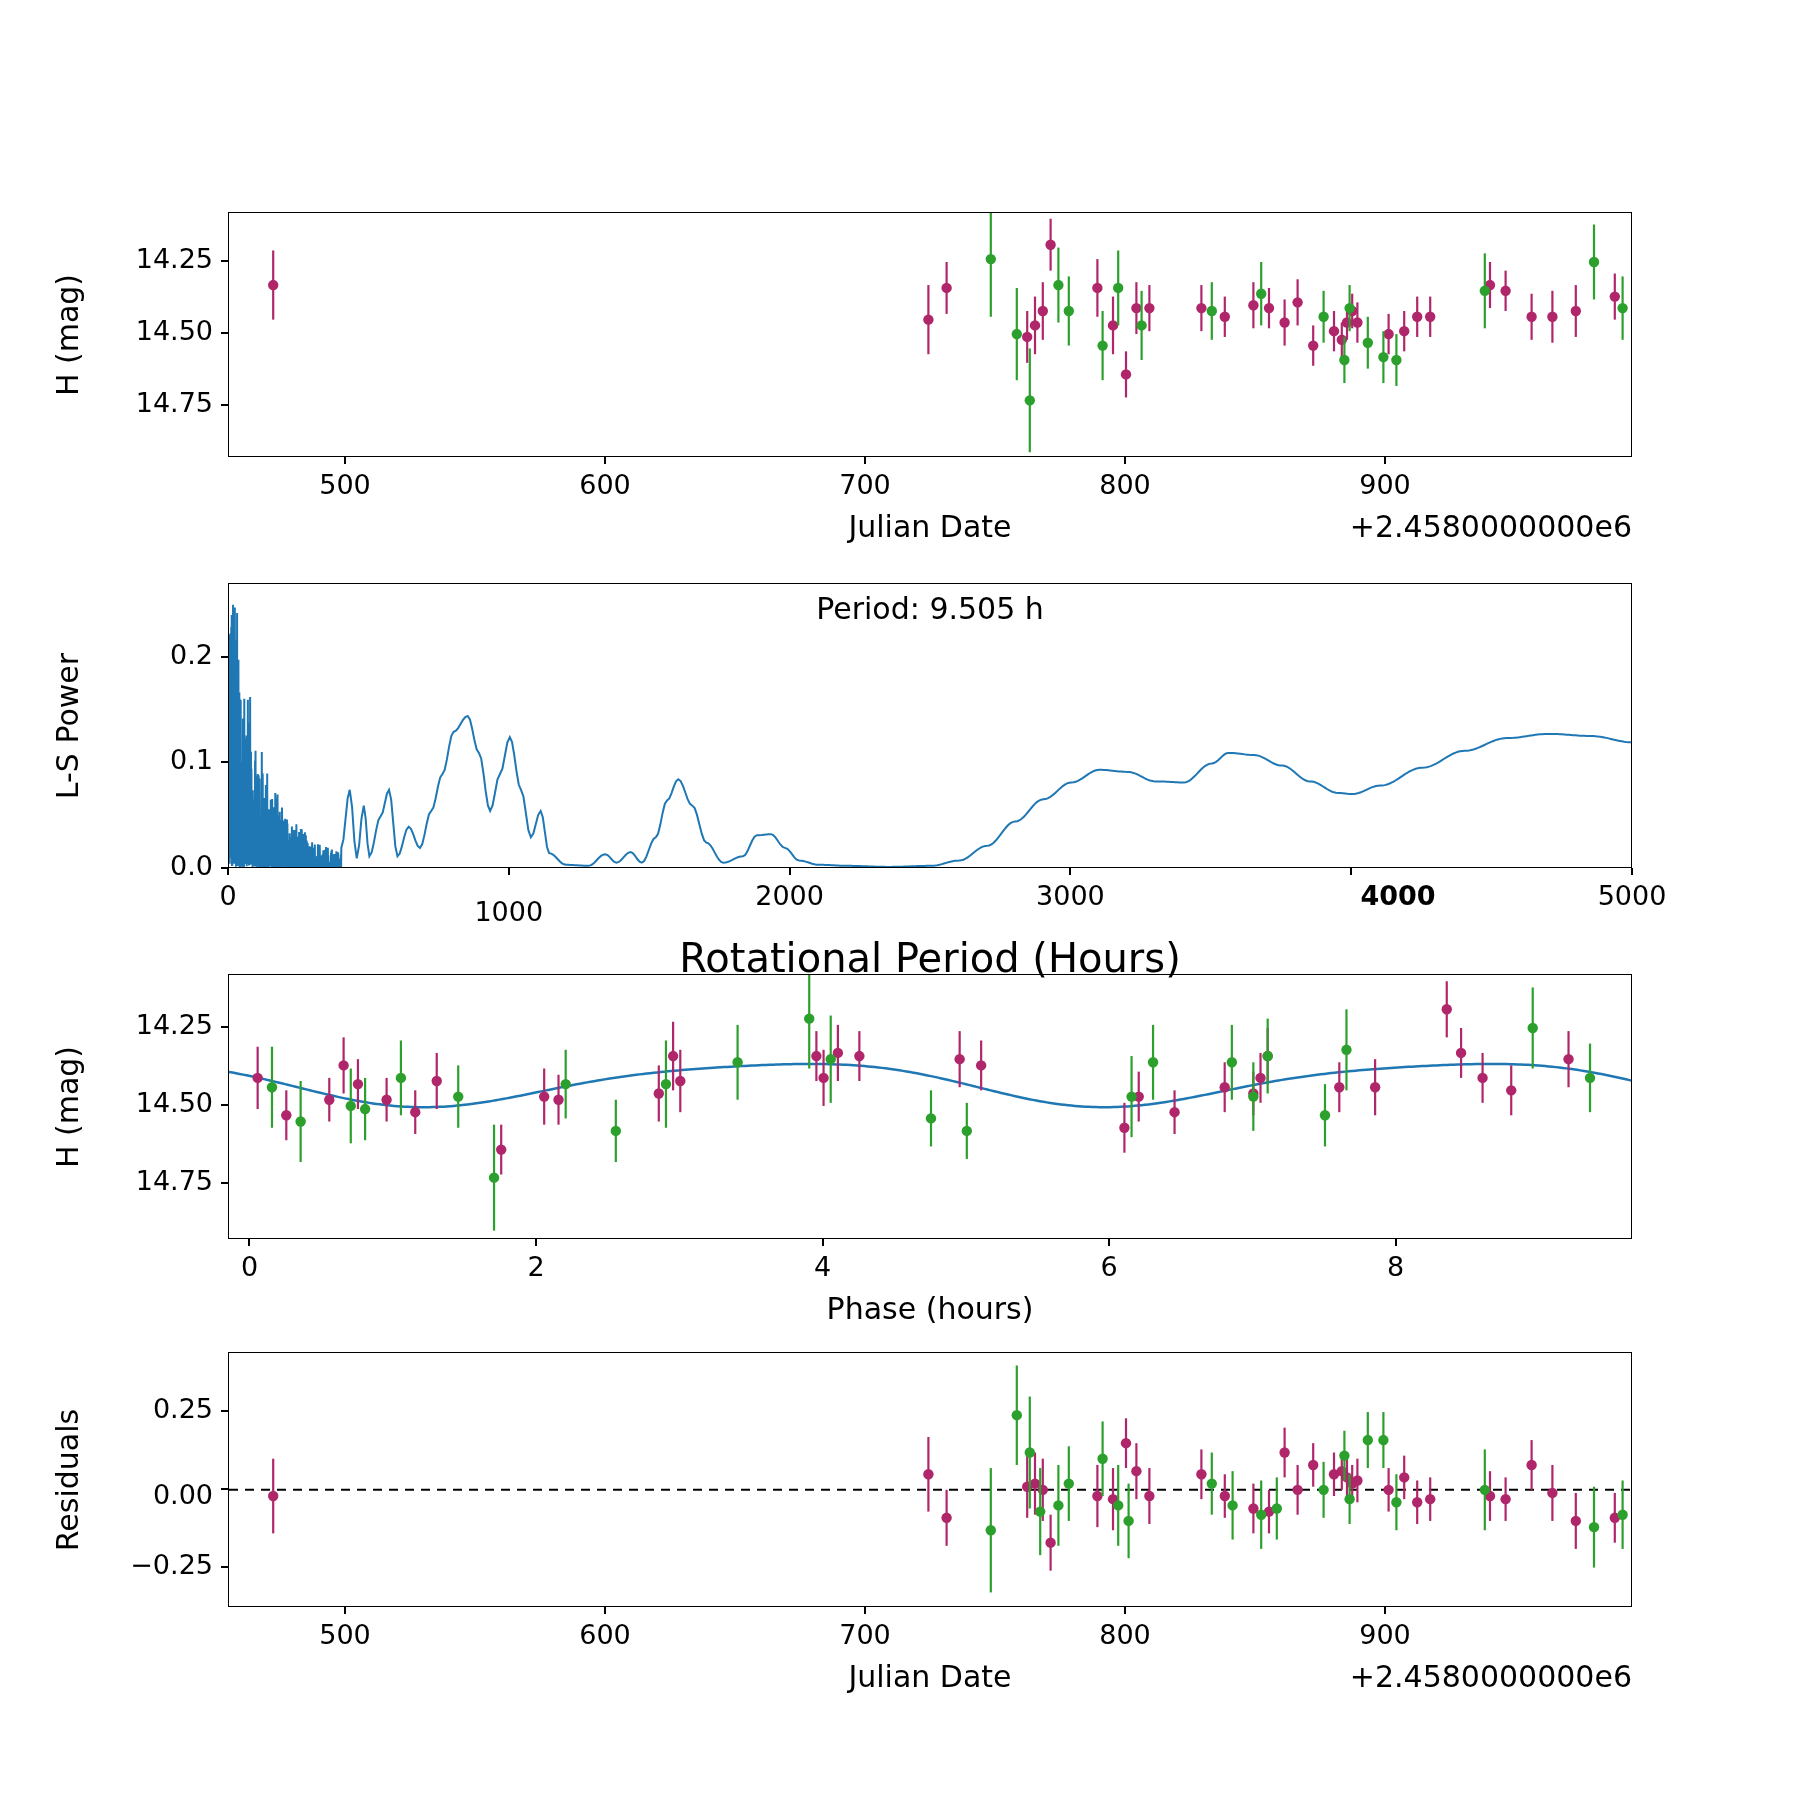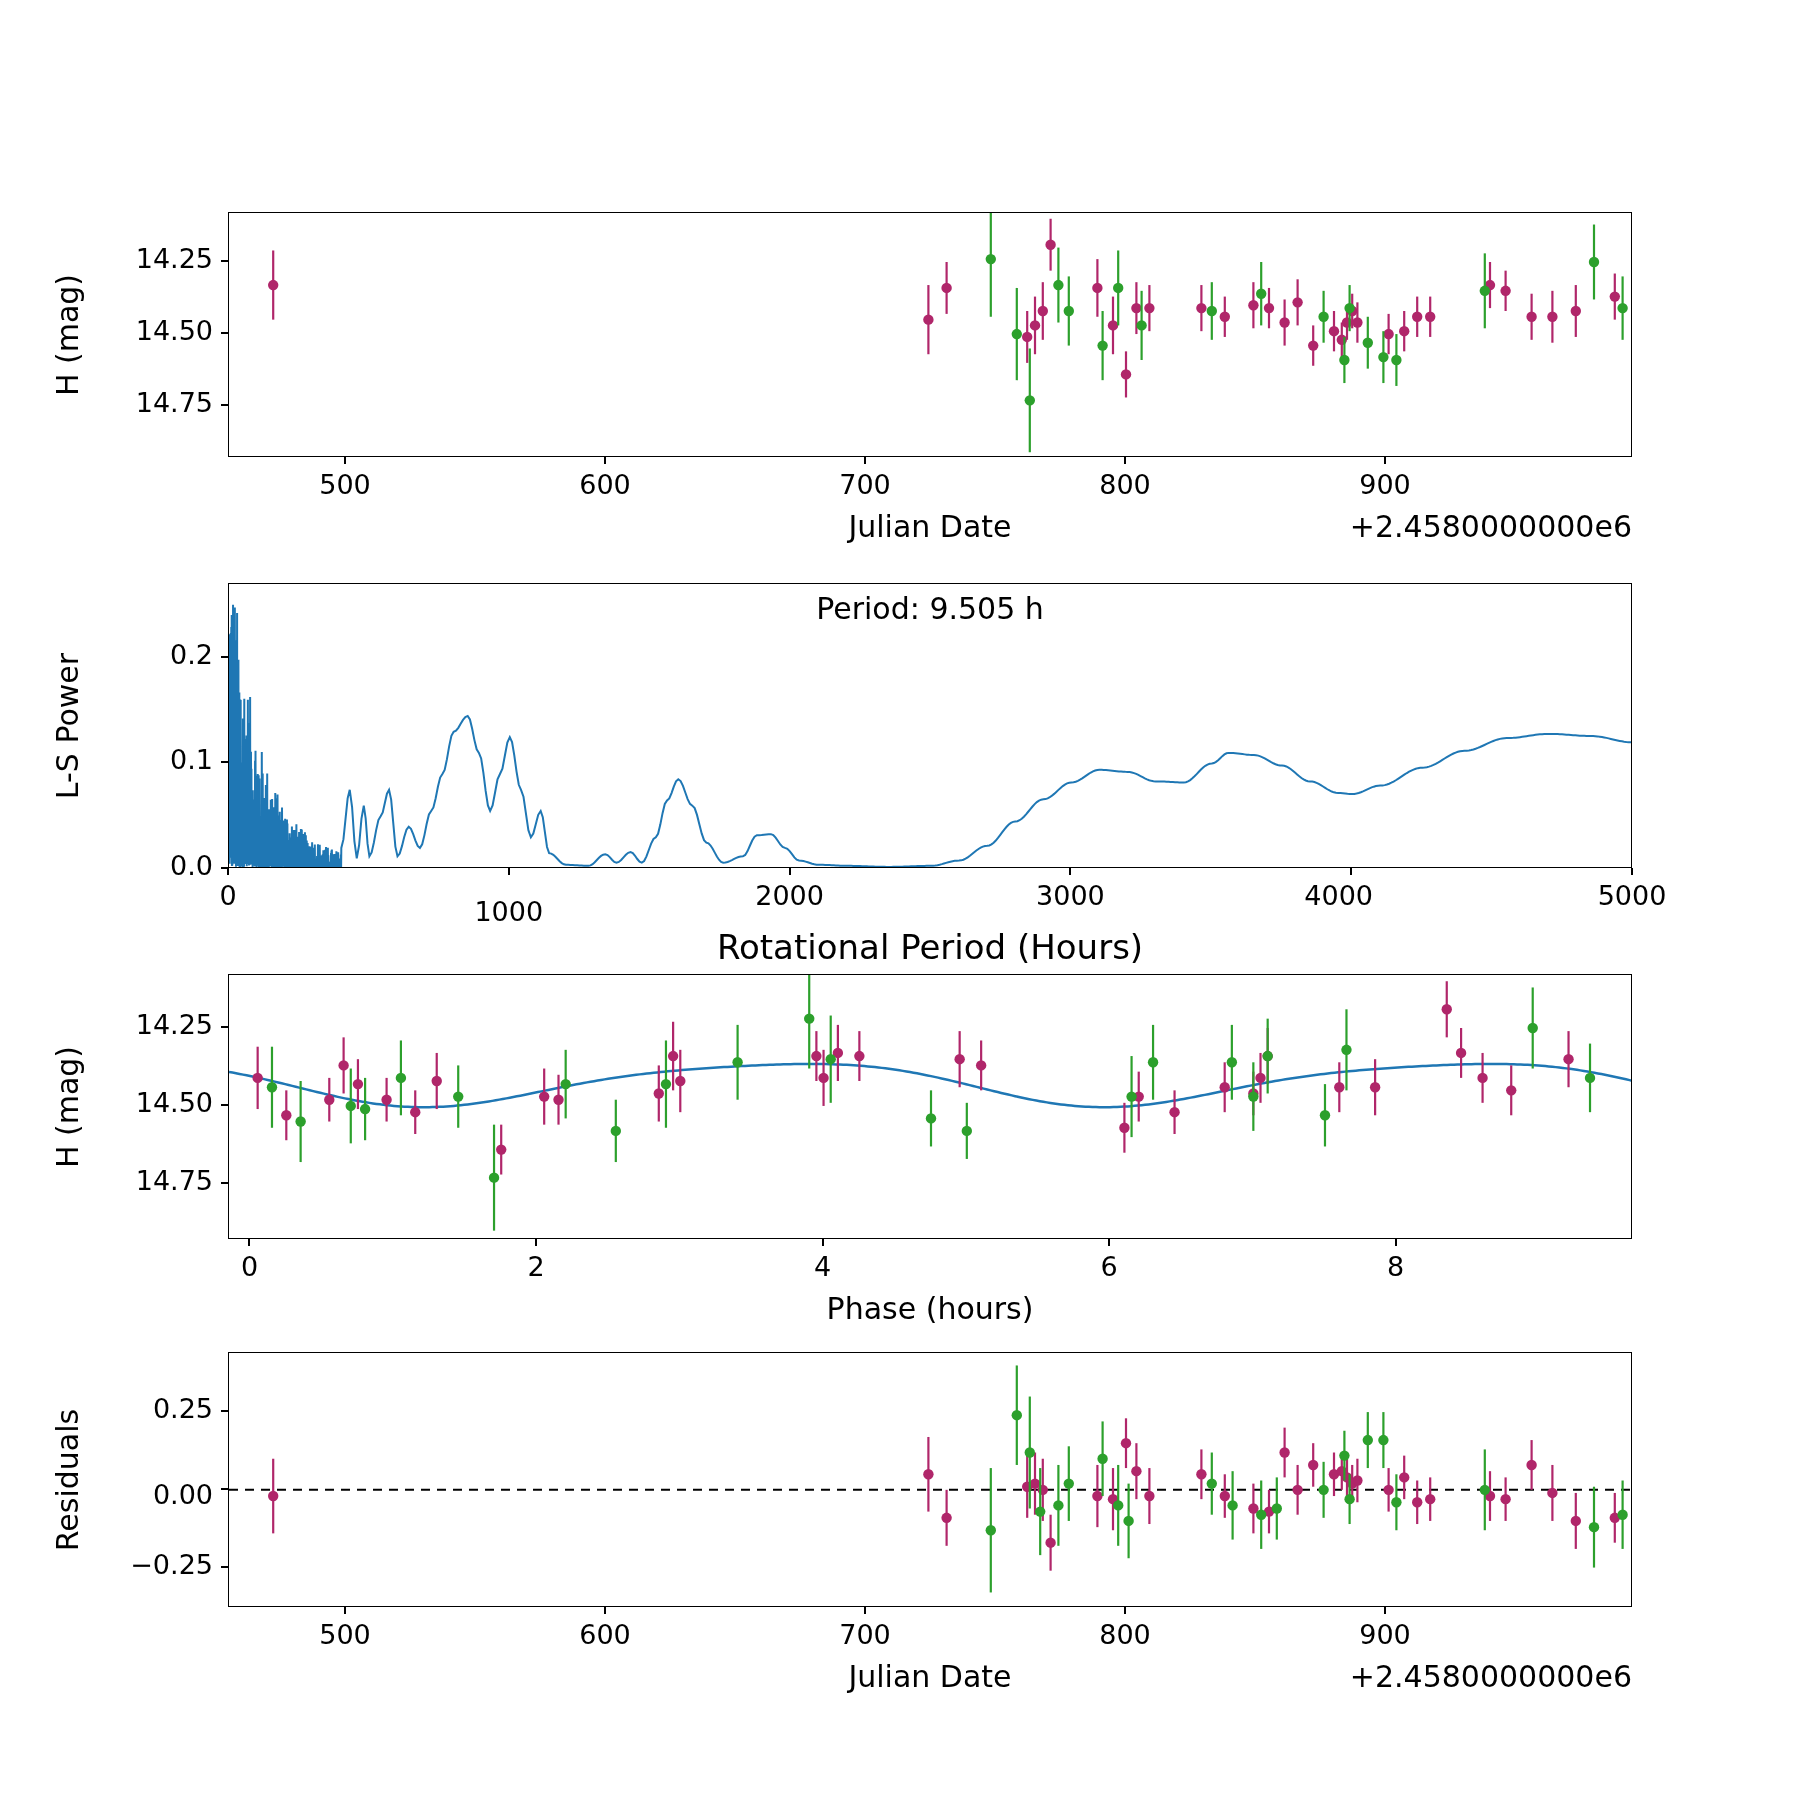--- a/index.html
+++ b/index.html
@@ -231,30 +231,30 @@
       </div>
       <div class="tick-mark" style="left: -1px; top: 285px; width: 2px; height: 7px;"></div>
       <div class="tick-label" style="left: -50px; top: 297px; width: 100px; text-align: center;">0</div>
       <div class="tick-mark" style="left: 279.8px; top: 285px; width: 2px; height: 7px;"></div>
       <div class="tick-label" style="left: 230.8px; top: 313px; width: 100px; text-align: center;">1000</div>
       <div class="tick-mark" style="left: 560.6px; top: 285px; width: 2px; height: 7px;"></div>
       <div class="tick-label" style="left: 511.6px; top: 297px; width: 100px; text-align: center;">2000</div>
       <div class="tick-mark" style="left: 841.4px; top: 285px; width: 2px; height: 7px;"></div>
       <div class="tick-label" style="left: 792.4px; top: 297px; width: 100px; text-align: center;">3000</div>
       <div class="tick-mark" style="left: 1122.2px; top: 285px; width: 2px; height: 7px;"></div>
-      <div class="tick-label" style="left: 1045px; top: 297px; width: 100px; text-align: right;">4000</div>
+      <div class="tick-label" style="left: 1120px; top: 297px; width: 100px; text-align: center; font-weight: bold;">4000</div>
       <div class="tick-mark" style="left: 1403px; top: 285px; width: 2px; height: 7px;"></div>
       <div class="tick-label" style="left: 1354px; top: 297px; width: 100px; text-align: center;">5000</div>
       <div class="tick-mark" style="left: -7px; top: 284px; width: 7px; height: 2px;"></div>
       <div class="tick-label ytick" style="left: -160px; top: 267px; width: 145px;">0.0</div>
       <div class="tick-mark" style="left: -7px; top: 178.444px; width: 7px; height: 2px;"></div>
       <div class="tick-label ytick" style="left: -160px; top: 161.444px; width: 145px;">0.1</div>
       <div class="tick-mark" style="left: -7px; top: 72.8889px; width: 7px; height: 2px;"></div>
       <div class="tick-label ytick" style="left: -160px; top: 55.8889px; width: 145px;">0.2</div>
-      <div class="axis-label" style="left: 0px; top: 344px; width: 1404px; text-align: center; font-size: 34px;">Rotational Period (Hours)</div>
+      <div class="axis-label" style="left: 0px; top: 352px; width: 1404px; text-align: center; font-size: 40px;">Rotational Period (Hours)</div>
       <div class="axis-label ylabel" style="left: -178px; top: 142.5px; font-size: 30px; transform: rotate(-90deg) translate(-50%, 0px);">L-S Power</div>
       <div class="annot" style="left: 0px; top: 8px; width: 1404px; text-align: center; font-size: 30px;">Period: 9.505 h</div>
     </div>
     <div class="panel" style="left: 228px; top: 974px; width: 1404px; height: 265px;">
       <div class="axes-frame">
         <svg width="1404" height="265" class="data-layer">
           <path d="M0.00 96.98 L3.51 97.60 L7.02 98.25 L10.53 98.92 L14.04 99.61 L17.55 100.32 L21.06 101.05 L24.57 101.79 L28.08 102.56 L31.59 103.34 L35.10 104.13 L38.61 104.94 L42.12 105.77 L45.63 106.60 L49.14 107.44 L52.65 108.30 L56.16 109.16 L59.67 110.02 L63.18 110.89 L66.69 111.77 L70.20 112.64 L73.71 113.51 L77.22 114.38 L80.73 115.25 L84.24 116.11 L87.75 116.97 L91.26 117.81 L94.77 118.65 L98.28 119.47 L101.79 120.28 L105.30 121.08 L108.81 121.86 L112.32 122.62 L115.83 123.36 L119.34 124.08 L122.85 124.77 L126.36 125.44 L129.87 126.09 L133.38 126.71 L136.89 127.30 L140.40 127.86 L143.91 128.39 L147.42 128.89 L150.93 129.36 L154.44 129.79 L157.95 130.19 L161.46 130.56 L164.97 130.89 L168.48 131.18 L171.99 131.44 L175.50 131.66 L179.01 131.85 L182.52 131.99 L186.03 132.10 L189.54 132.18 L193.05 132.21 L196.56 132.21 L200.07 132.17 L203.58 132.09 L207.09 131.98 L210.60 131.83 L214.11 131.65 L217.62 131.43 L221.13 131.18 L224.64 130.89 L228.15 130.57 L231.66 130.22 L235.17 129.85 L238.68 129.44 L242.19 129.00 L245.70 128.54 L249.21 128.05 L252.72 127.54 L256.23 127.00 L259.74 126.44 L263.25 125.86 L266.76 125.26 L270.27 124.64 L273.78 124.01 L277.29 123.36 L280.80 122.70 L284.31 122.03 L287.82 121.34 L291.33 120.65 L294.84 119.95 L298.35 119.24 L301.86 118.53 L305.37 117.81 L308.88 117.09 L312.39 116.37 L315.90 115.65 L319.41 114.93 L322.92 114.21 L326.43 113.50 L329.94 112.79 L333.45 112.09 L336.96 111.39 L340.47 110.70 L343.98 110.02 L347.49 109.35 L351.00 108.69 L354.51 108.03 L358.02 107.39 L361.53 106.77 L365.04 106.15 L368.55 105.55 L372.06 104.96 L375.57 104.38 L379.08 103.82 L382.59 103.27 L386.10 102.73 L389.61 102.21 L393.12 101.70 L396.63 101.21 L400.14 100.73 L403.65 100.27 L407.16 99.82 L410.67 99.38 L414.18 98.95 L417.69 98.54 L421.20 98.14 L424.71 97.76 L428.22 97.39 L431.73 97.02 L435.24 96.67 L438.75 96.33 L442.26 96.01 L445.77 95.69 L449.28 95.38 L452.79 95.08 L456.30 94.79 L459.81 94.51 L463.32 94.23 L466.83 93.97 L470.34 93.71 L473.85 93.46 L477.36 93.21 L480.87 92.98 L484.38 92.74 L487.89 92.52 L491.40 92.30 L494.91 92.09 L498.42 91.88 L501.93 91.67 L505.44 91.48 L508.95 91.28 L512.46 91.10 L515.97 90.92 L519.48 90.74 L522.99 90.57 L526.50 90.41 L530.01 90.25 L533.52 90.10 L537.03 89.96 L540.54 89.82 L544.05 89.69 L547.56 89.57 L551.07 89.46 L554.58 89.36 L558.09 89.27 L561.60 89.19 L565.11 89.12 L568.62 89.06 L572.13 89.01 L575.64 88.98 L579.15 88.96 L582.66 88.95 L586.17 88.96 L589.68 88.99 L593.19 89.03 L596.70 89.09 L600.21 89.17 L603.72 89.26 L607.23 89.38 L610.74 89.51 L614.25 89.67 L617.76 89.85 L621.27 90.05 L624.78 90.27 L628.29 90.51 L631.80 90.78 L635.31 91.07 L638.82 91.38 L642.33 91.72 L645.84 92.08 L649.35 92.47 L652.86 92.88 L656.37 93.31 L659.88 93.78 L663.39 94.26 L666.90 94.77 L670.41 95.31 L673.92 95.86 L677.43 96.45 L680.94 97.05 L684.45 97.68 L687.96 98.33 L691.47 99.00 L694.98 99.69 L698.49 100.40 L702.00 101.14 L705.51 101.89 L709.02 102.65 L712.53 103.43 L716.04 104.23 L719.55 105.04 L723.06 105.87 L726.57 106.70 L730.08 107.55 L733.59 108.40 L737.10 109.26 L740.61 110.13 L744.12 111.00 L747.63 111.87 L751.14 112.75 L754.65 113.62 L758.16 114.49 L761.67 115.36 L765.18 116.22 L768.69 117.07 L772.20 117.92 L775.71 118.75 L779.22 119.57 L782.73 120.38 L786.24 121.18 L789.75 121.95 L793.26 122.71 L796.77 123.45 L800.28 124.16 L803.79 124.86 L807.30 125.52 L810.81 126.17 L814.32 126.78 L817.83 127.37 L821.34 127.93 L824.85 128.45 L828.36 128.95 L831.87 129.41 L835.38 129.84 L838.89 130.24 L842.40 130.60 L845.91 130.93 L849.42 131.22 L852.93 131.47 L856.44 131.69 L859.95 131.87 L863.46 132.01 L866.97 132.11 L870.48 132.18 L873.99 132.21 L877.50 132.20 L881.01 132.16 L884.52 132.08 L888.03 131.96 L891.54 131.81 L895.05 131.62 L898.56 131.40 L902.07 131.14 L905.58 130.85 L909.09 130.53 L912.60 130.18 L916.11 129.80 L919.62 129.39 L923.13 128.95 L926.64 128.48 L930.15 127.99 L933.66 127.47 L937.17 126.93 L940.68 126.37 L944.19 125.79 L947.70 125.19 L951.21 124.57 L954.72 123.93 L958.23 123.28 L961.74 122.62 L965.25 121.95 L968.76 121.26 L972.27 120.57 L975.78 119.86 L979.29 119.15 L982.80 118.44 L986.31 117.72 L989.82 117.00 L993.33 116.28 L996.84 115.56 L1000.35 114.84 L1003.86 114.13 L1007.37 113.41 L1010.88 112.70 L1014.39 112.00 L1017.90 111.31 L1021.41 110.62 L1024.92 109.94 L1028.43 109.27 L1031.94 108.61 L1035.45 107.96 L1038.96 107.32 L1042.47 106.69 L1045.98 106.08 L1049.49 105.47 L1053.00 104.89 L1056.51 104.31 L1060.02 103.75 L1063.53 103.20 L1067.04 102.67 L1070.55 102.15 L1074.06 101.64 L1077.57 101.15 L1081.08 100.67 L1084.59 100.21 L1088.10 99.76 L1091.61 99.33 L1095.12 98.90 L1098.63 98.49 L1102.14 98.10 L1105.65 97.71 L1109.16 97.34 L1112.67 96.98 L1116.18 96.63 L1119.69 96.29 L1123.20 95.97 L1126.71 95.65 L1130.22 95.34 L1133.73 95.04 L1137.24 94.75 L1140.75 94.47 L1144.26 94.20 L1147.77 93.94 L1151.28 93.68 L1154.79 93.43 L1158.30 93.18 L1161.81 92.95 L1165.32 92.72 L1168.83 92.49 L1172.34 92.27 L1175.85 92.06 L1179.36 91.85 L1182.87 91.65 L1186.38 91.45 L1189.89 91.26 L1193.40 91.08 L1196.91 90.89 L1200.42 90.72 L1203.93 90.55 L1207.44 90.39 L1210.95 90.23 L1214.46 90.08 L1217.97 89.94 L1221.48 89.81 L1224.99 89.68 L1228.50 89.56 L1232.01 89.45 L1235.52 89.35 L1239.03 89.26 L1242.54 89.18 L1246.05 89.11 L1249.56 89.05 L1253.07 89.01 L1256.58 88.98 L1260.09 88.96 L1263.60 88.95 L1267.11 88.97 L1270.62 88.99 L1274.13 89.04 L1277.64 89.10 L1281.15 89.18 L1284.66 89.28 L1288.17 89.39 L1291.68 89.53 L1295.19 89.69 L1298.70 89.87 L1302.21 90.07 L1305.72 90.29 L1309.23 90.54 L1312.74 90.81 L1316.25 91.10 L1319.76 91.42 L1323.27 91.76 L1326.78 92.13 L1330.29 92.52 L1333.80 92.93 L1337.31 93.37 L1340.82 93.83 L1344.33 94.32 L1347.84 94.83 L1351.35 95.37 L1354.86 95.93 L1358.37 96.52 L1361.88 97.13 L1365.39 97.76 L1368.90 98.41 L1372.41 99.08 L1375.92 99.78 L1379.43 100.49 L1382.94 101.23 L1386.45 101.98 L1389.96 102.75 L1393.47 103.53 L1396.98 104.33 L1400.49 105.14 L1404.00 105.97 " class="fit-line"></path>
           <g>
             <line x1="28.653061224489793" x2="28.653061224489793" y1="71.70588235294133" y2="134.05882352941174" stroke="#b0266a" stroke-width="2.2"></line>
             <circle cx="28.653061224489793" cy="102.88235294117653" r="5.2" fill="#b0266a"></circle>

